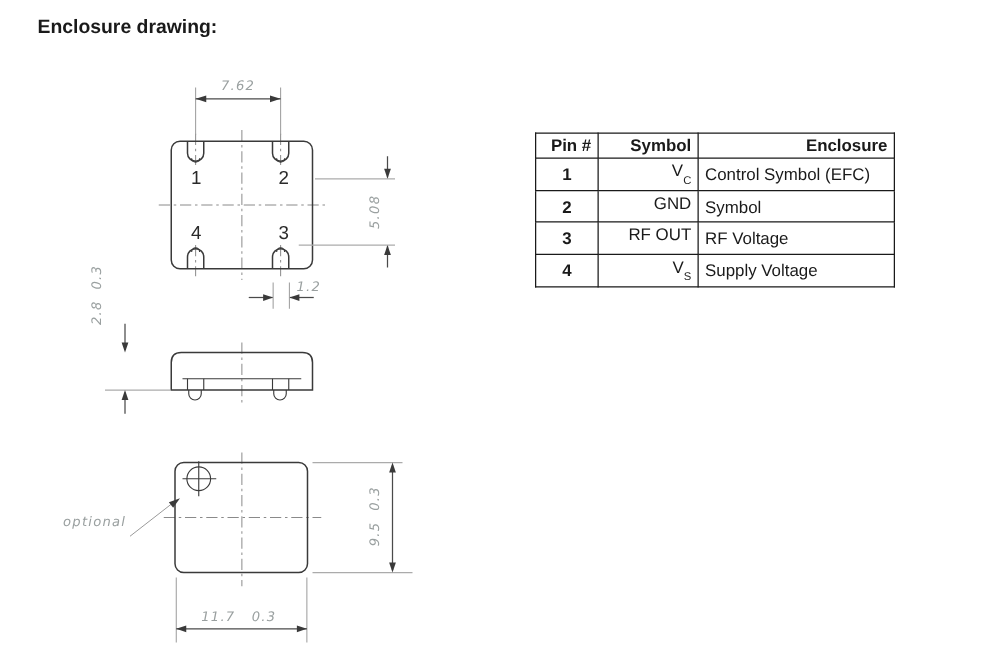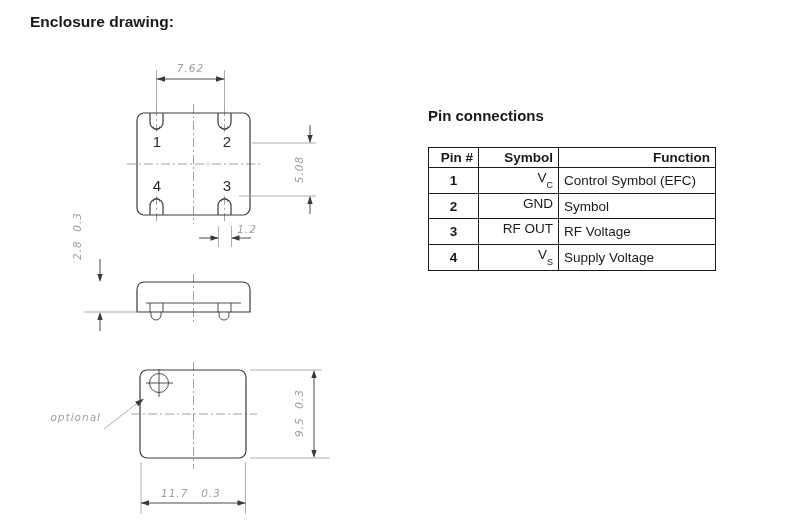--- a/index.html
+++ b/index.html
@@ -156,32 +156,31 @@
       <line class="ext" x1="141" y1="462" x2="141" y2="514"></line>
       <line class="ext" x1="245.5" y1="462" x2="245.5" y2="514"></line>
       <line class="dimline" x1="141" y1="503" x2="245.5" y2="503"></line>
       <polygon class="arrow" points="141,503 149,500.3 149,505.7"></polygon>
       <polygon class="arrow" points="245.5,503 237.5,500.3 237.5,505.7"></polygon>
       <text class="dim" x="191" y="497" text-anchor="middle">11.7&nbsp;&nbsp;&nbsp;0.3</text>
     </g>
   </svg>
 
   <div class="pin-block">
-    <div class="pin-heading">Pin connections</div>
     <table class="pin-table">
       <colgroup>
           <col style="width:50px">
           <col style="width:80px">
           <col style="width:157px">
         </colgroup>
       <thead>
         <tr>
           <th>Pin #</th>
           <th>Symbol</th>
-          <th>Function</th>
+          <th>Enclosure</th>
         </tr>
       </thead>
       <tbody>
         <tr>
           <td class="c-pin">1</td>
           <td class="c-sym"><span>V</span><sub>C</sub></td>
           <td class="c-fn">Control Symbol (EFC)</td>
         </tr>
         <tr>
           <td class="c-pin">2</td>

